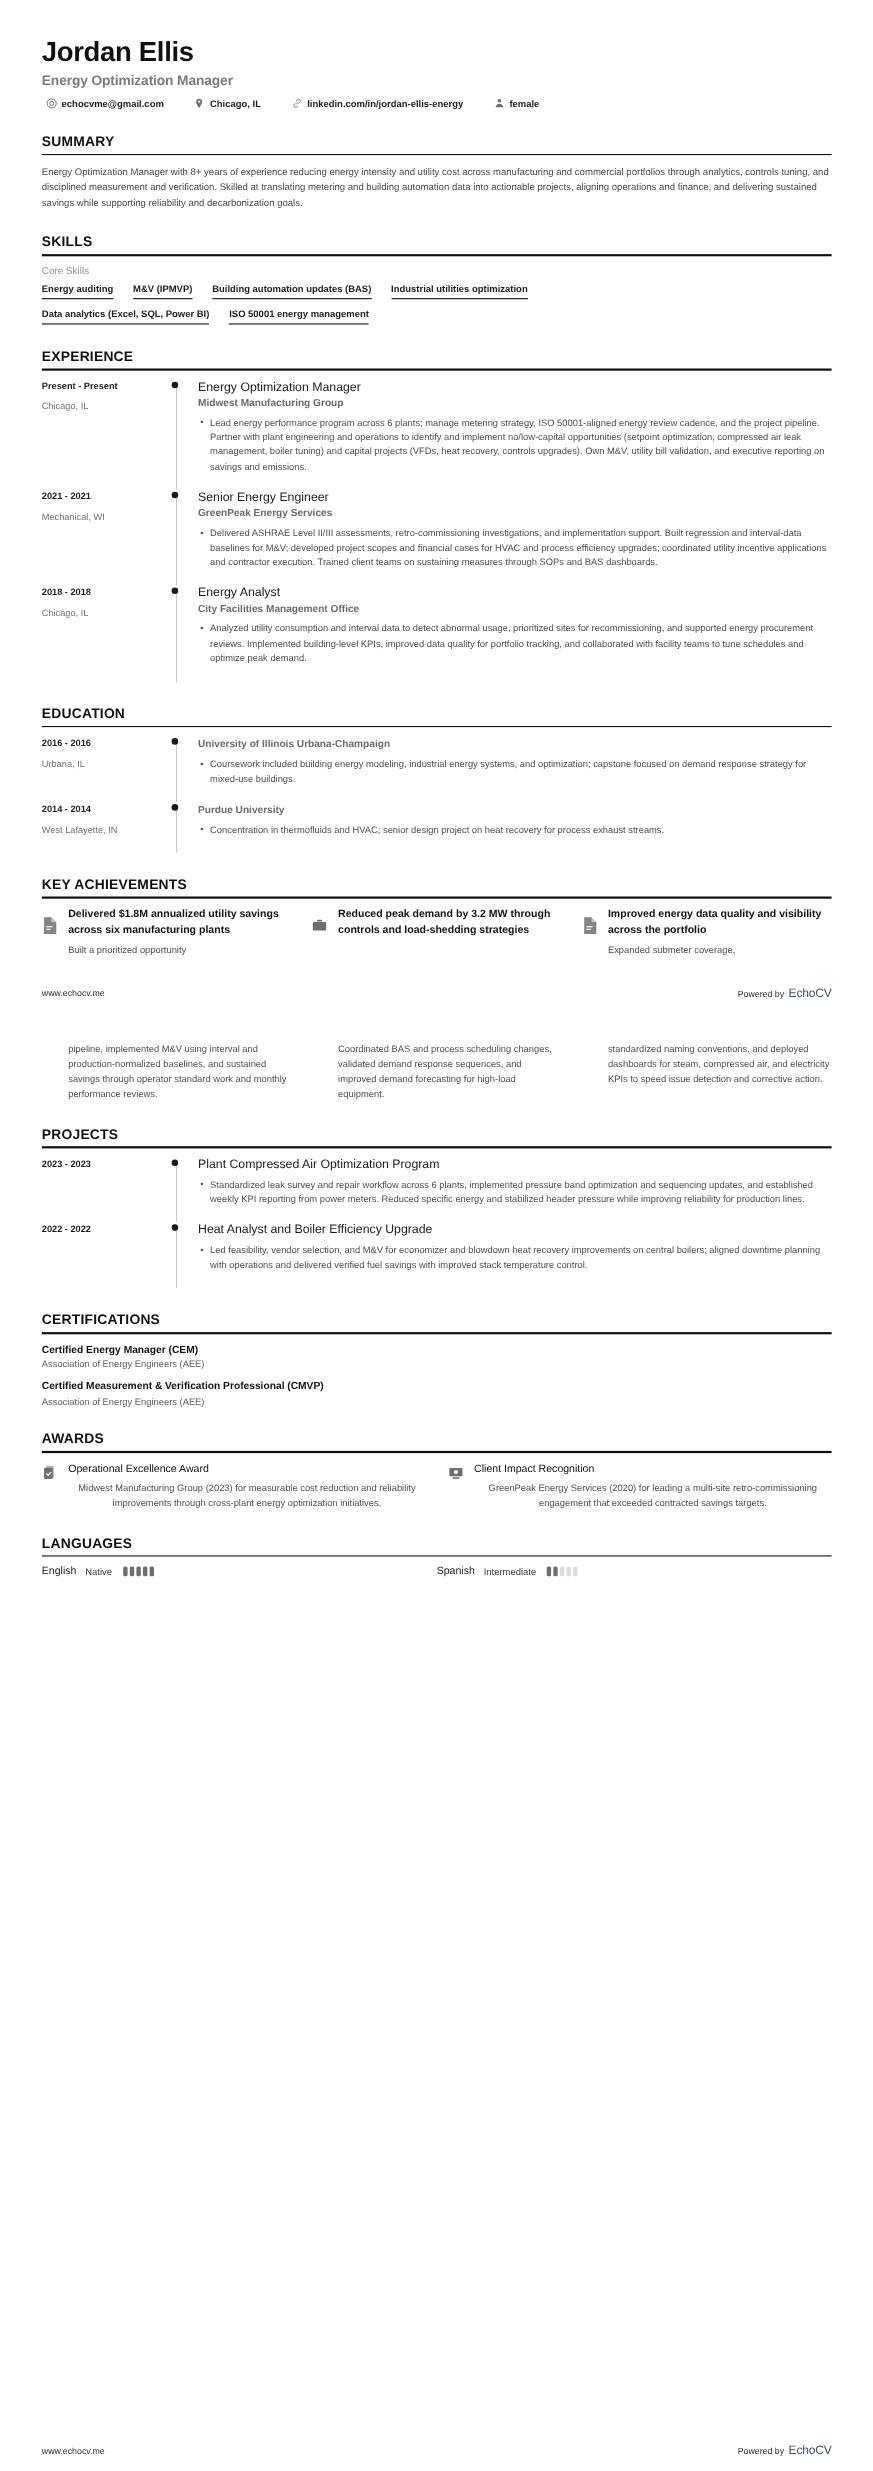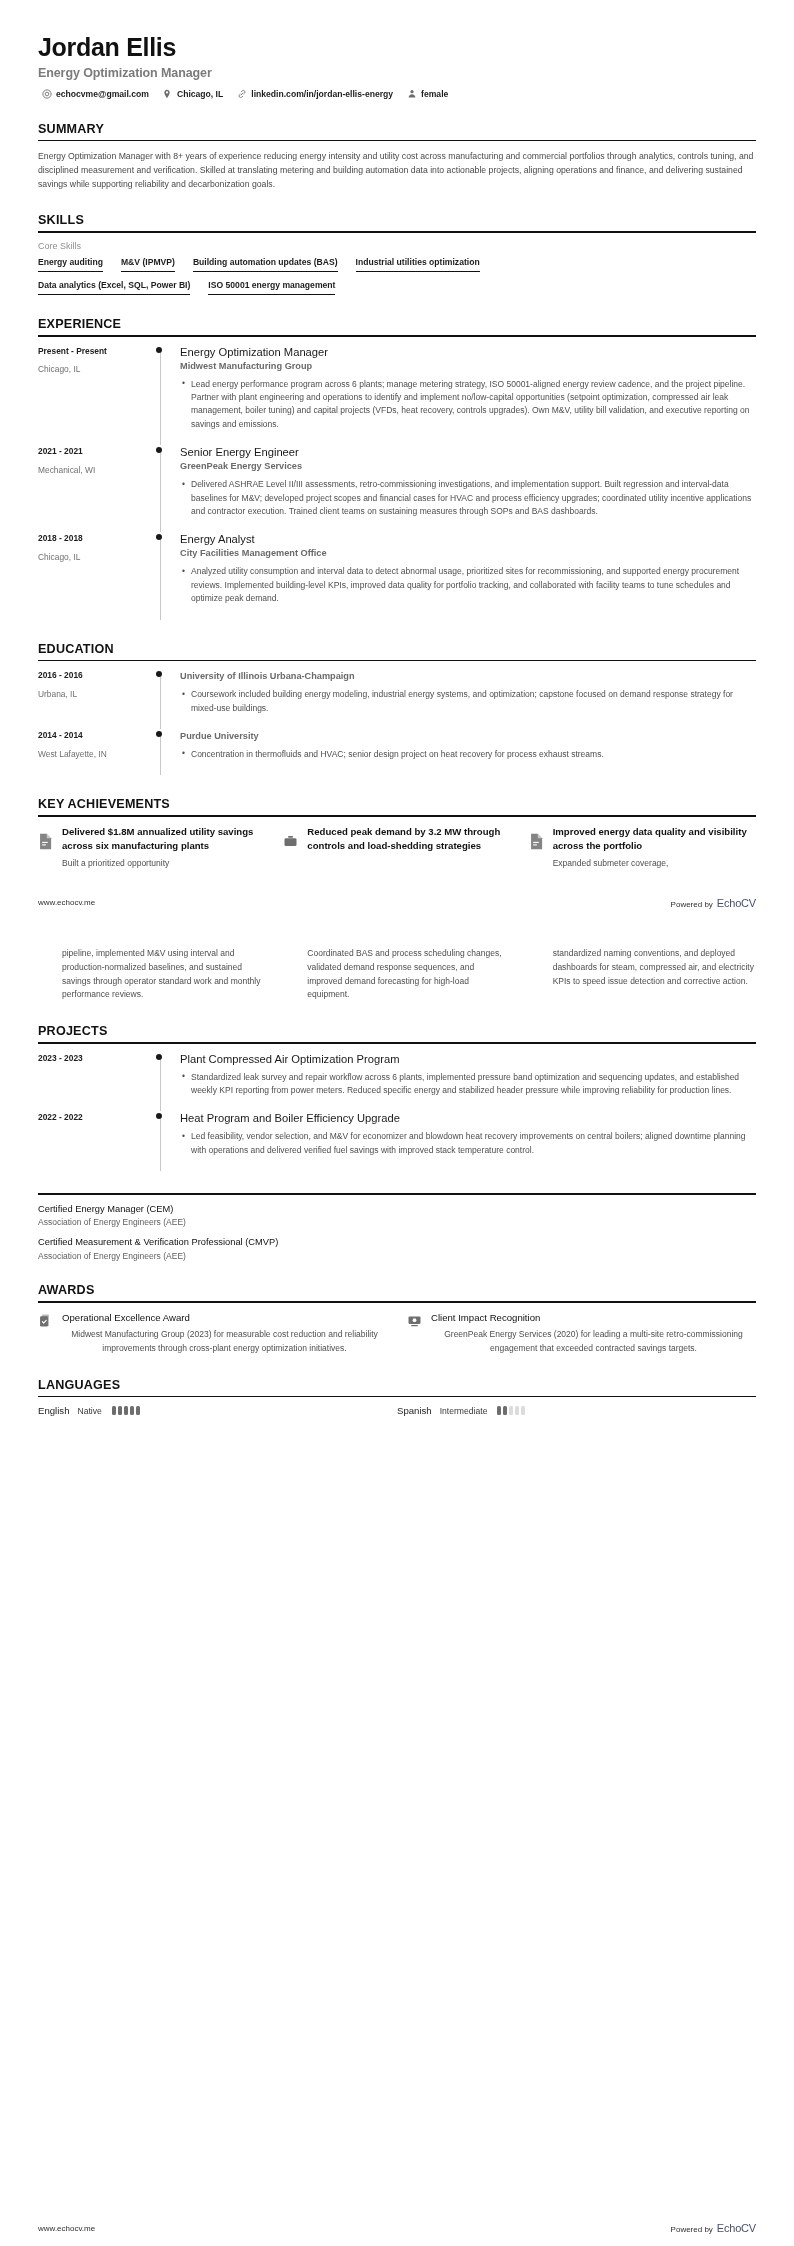--- a/index.html
+++ b/index.html
@@ -36,21 +36,21 @@
     gap: 0;
     margin-top: 9px;
     padding-left: 3px;
   }
   .contact {
     display: flex;
     align-items: center;
     font-size: 8.6px;
     font-weight: bold;
     color: #1d1d1d;
-    margin-right: 13px;
+    margin-right: 27px;
   }
   .contact .ci {
     display: inline-flex;
     width: 11px;
     height: 11px;
     margin-right: 4px;
     align-items: center;
     justify-content: center;
     color: #6d6d6d;
     flex: 0 0 auto;
@@ -230,21 +230,21 @@
   .brand {
     font-size: 11px;
     color: #46506b;
     letter-spacing: -0.2px;
   }
 
   
   .cert { margin-bottom: 9px; }
   .cert-name {
     font-size: 9.3px;
-    font-weight: normal;
+    font-weight: bold;
     color: #111;
     line-height: 1.35;
   }
   .cert-org {
     font-size: 8.5px;
     color: #5f5f5f;
     margin-top: 2px;
   }
 
   
@@ -563,29 +563,30 @@
 
     <div class="entry">
       <div class="entry-left">
         <div class="entry-date">2022 - 2022</div>
       </div>
       <div class="entry-rail">
         <div class="rail-line"></div>
         <div class="rail-dot"></div>
       </div>
       <div class="entry-body">
-        <div class="entry-title">Heat Program and Boiler Efficiency Upgrade</div>
+        <div class="entry-title">Heat Analyst and Boiler Efficiency Upgrade</div>
         <ul class="bullets">
           <li>Led feasibility, vendor selection, and M&amp;V for economizer and blowdown heat recovery improvements on central boilers; aligned downtime planning with operations and delivered verified fuel savings with improved stack temperature control.</li>
         </ul>
       </div>
     </div>
   </div>
 
   <div class="section">
+    <div class="sec-title">CERTIFICATIONS</div>
     <div class="sec-rule"></div>
     <div class="cert">
       <div class="cert-name">Certified Energy Manager (CEM)</div>
       <div class="cert-org">Association of Energy Engineers (AEE)</div>
     </div>
     <div class="cert">
       <div class="cert-name">Certified Measurement &amp; Verification Professional (CMVP)</div>
       <div class="cert-org">Association of Energy Engineers (AEE)</div>
     </div>
   </div>

